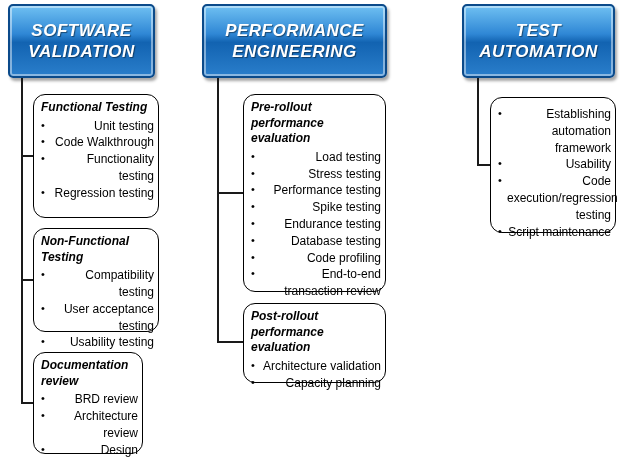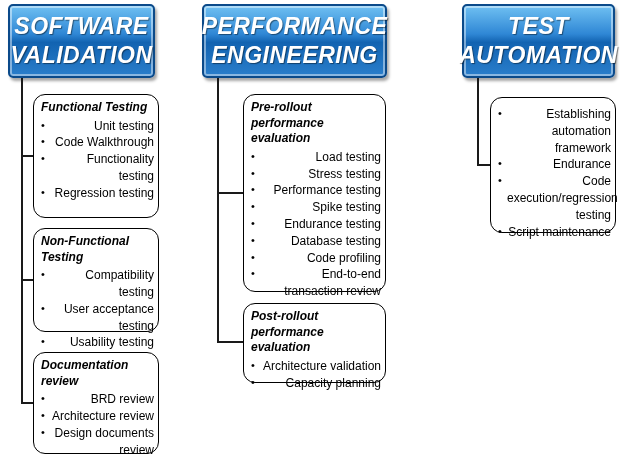--- a/index.html
+++ b/index.html
@@ -9,21 +9,21 @@
     background:#ffffff;
     font-family:"Liberation Sans", sans-serif;
     overflow:hidden;
   }
   .header{
     position:absolute;
     display:flex;align-items:center;justify-content:center;
     text-align:center;
     color:#ffffff;
     font-weight:700;font-style:italic;
-    font-size:23px;line-height:1.25;
+    font-size:17px;line-height:1.25;
     letter-spacing:0.5px;
     background:linear-gradient(180deg,#6fc0f2 0%,#2f87d5 40%,#1263b1 52%,#2a7ecb 100%);
     border:2px solid #0b4a8a;
     border-radius:5px;
     box-shadow:inset 0 0 0 2px rgba(255,255,255,0.45), 2px 3px 3px rgba(0,0,0,0.35);
     text-shadow:1px 1px 1px rgba(0,0,0,0.45);
     box-sizing:border-box;
     padding:2px 4px;
   }
   .node{
@@ -102,21 +102,21 @@
 
   <div class="node" style="left:33px;top:228px;width:126px;height:104px;">
     <div class="node-title">Non-Functional Testing</div>
     <ul class="items">
       <li class="item">Compatibility testing</li>
       <li class="item">User acceptance testing</li>
       <li class="item">Usability testing</li>
     </ul>
   </div>
 
-  <div class="node" style="left:33px;top:352px;width:126px;height:102px;">
+  <div class="node" style="left:33px;top:352px;width:110px;height:102px;">
     <div class="node-title">Documentation review</div>
     <ul class="items">
       <li class="item">BRD review</li>
       <li class="item">Architecture review</li>
       <li class="item">Design documents review</li>
     </ul>
   </div>
 
   <div class="node" style="left:243px;top:94px;width:143px;height:198px;">
     <div class="node-title">Pre-rollout performance evaluation</div>
@@ -136,19 +136,19 @@
     <div class="node-title">Post-rollout performance evaluation</div>
     <ul class="items">
       <li class="item">Architecture validation</li>
       <li class="item">Capacity planning</li>
     </ul>
   </div>
 
   <div class="node" style="left:490px;top:97px;width:126px;height:136px;">
     <ul class="items" style="padding-top:3px;">
       <li class="item">Establishing automation framework</li>
-      <li class="item">Endurance</li>
+      <li class="item">Usability</li>
       <li class="item">Code execution/regression testing</li>
       <li class="item">Script maintenance</li>
     </ul>
   </div>
 
 </div>
 
 </body></html>

